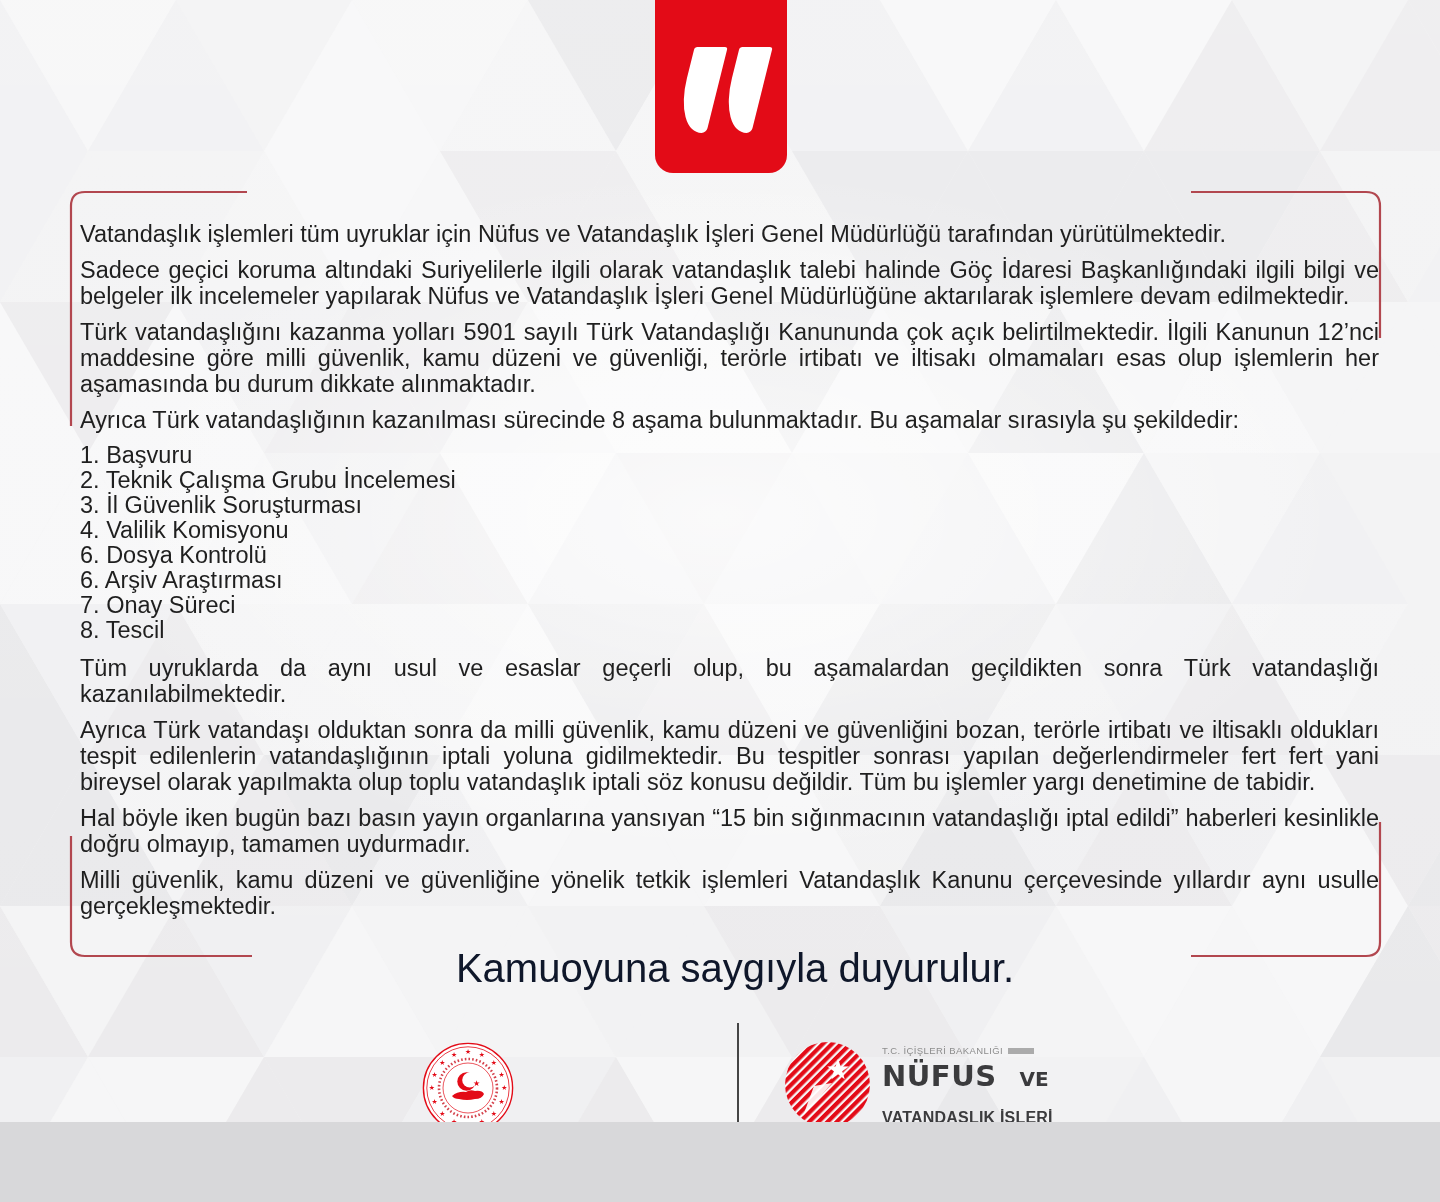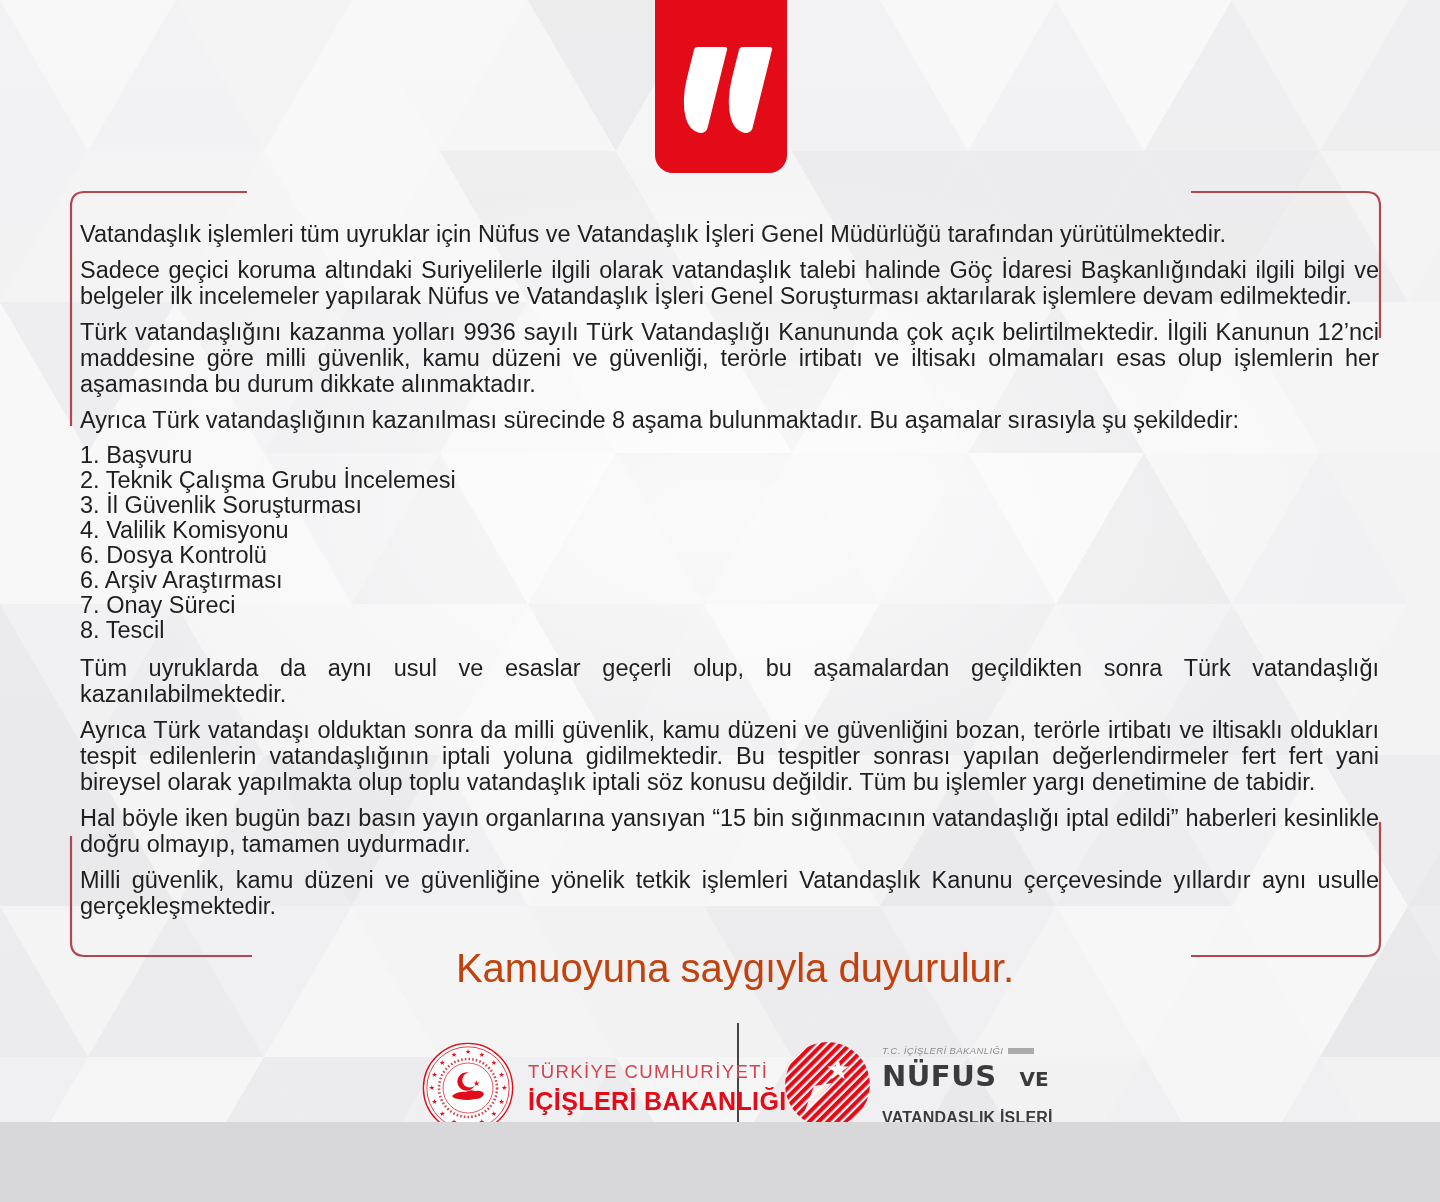--- a/index.html
+++ b/index.html
@@ -17,30 +17,30 @@
          border-radius:3px 3px 5px 30px / 3px 3px 5px 58px;}
   .qmark.m1{left:29px;} .qmark.m2{left:74px;}
   
   #frame{position:absolute;left:0;top:0;width:1440px;height:1202px;pointer-events:none;}
   
   .textblock{position:absolute;left:80px;top:221px;width:1299px;color:#1f1f1f;}
   .para{font-size:23.5px;line-height:26px;margin:0 0 10px 0;text-align:justify;}
   .steps{margin:3px 0 12px 0;}
   .step{font-size:23.5px;line-height:25px;text-align:left;}
   .closing{position:absolute;left:85px;top:946px;width:1300px;text-align:center;
-           font-size:40px;color:#c2410c;letter-spacing:0px;}
+           font-size:40px;color:#0f172a;letter-spacing:0px;}
   
   .footer-divider{position:absolute;left:737px;top:1023px;width:1.5px;height:127px;background:#454545;}
   .ministry-logo{position:absolute;left:422px;top:1042px;display:flex;align-items:center;}
   .ministry-text{margin-left:14px;}
   .ministry-line1{font-size:18.5px;letter-spacing:1.4px;color:#d4424c;}
   .ministry-line2{font-size:25px;font-weight:bold;letter-spacing:.4px;color:#e30b17;margin-top:4px;}
   .nvi-logo{position:absolute;left:785px;top:1042px;display:flex;align-items:flex-start;}
   .nvi-text{margin-left:12px;width:152px;}
-  .nvi-small-row{display:flex;align-items:center;margin-top:3px;font-style:italic;}
+  .nvi-small-row{display:flex;align-items:center;margin-top:3px;}
   .nvi-small{font-size:9.5px;letter-spacing:.4px;color:#8d8d8d;white-space:nowrap;}
   .nvi-bar{flex:1;height:6px;background:#ababab;margin-left:5px;}
   .nvi-title{margin-top:3px;color:#3b3b3d;font-family:"DejaVu Sans",sans-serif;white-space:nowrap;}
   .nvi-title .big{font-size:29px;font-weight:bold;letter-spacing:.5px;}
   .nvi-title .small{font-size:20px;font-weight:bold;margin-left:23px;}
   .nvi-sub{font-size:16px;font-weight:bold;letter-spacing:.2px;color:#3b3b3d;margin-top:16px;white-space:nowrap;}
   .nvi-gm{margin-top:5px;padding-top:6px;border-top:2px solid #c4c4c4;font-size:11px;
           letter-spacing:3.4px;color:#9b9b9b;white-space:nowrap;}
 </style>
 </head>
@@ -232,22 +232,22 @@
     <g fill="none" stroke="#b2474f" stroke-width="2.2">
       <path d="M 247 192 H 85 Q 71 192 71 206 V 426"></path>
       <path d="M 1191 192 H 1366 Q 1380 192 1380 206 V 338"></path>
       <path d="M 71 836 V 942 Q 71 956 85 956 H 252"></path>
       <path d="M 1380 822 V 942 Q 1380 956 1366 956 H 1191"></path>
     </g>
   </svg>
 
   <div class="textblock">
     <p class="para">Vatandaşlık işlemleri tüm uyruklar için Nüfus ve Vatandaşlık İşleri Genel Müdürlüğü tarafından yürütülmektedir.</p>
-    <p class="para">Sadece geçici koruma altındaki Suriyelilerle ilgili olarak vatandaşlık talebi halinde Göç İdaresi Başkanlığındaki ilgili bilgi ve belgeler ilk incelemeler yapılarak Nüfus ve Vatandaşlık İşleri Genel Soruşturması aktarılarak işlemlere devam edilmektedir.</p>
-    <p class="para">Türk vatandaşlığını kazanma yolları 9936 sayılı Türk Vatandaşlığı Kanununda çok açık belirtilmektedir. İlgili Kanunun 12’nci maddesine göre milli güvenlik, kamu düzeni ve güvenliği, terörle irtibatı ve iltisakı olmamaları esas olup işlemlerin her aşamasında bu durum dikkate alınmaktadır.</p>
+    <p class="para">Sadece geçici koruma altındaki Suriyelilerle ilgili olarak vatandaşlık talebi halinde Göç İdaresi Başkanlığındaki ilgili bilgi ve belgeler ilk incelemeler yapılarak Nüfus ve Vatandaşlık İşleri Genel Müdürlüğüne aktarılarak işlemlere devam edilmektedir.</p>
+    <p class="para">Türk vatandaşlığını kazanma yolları 5901 sayılı Türk Vatandaşlığı Kanununda çok açık belirtilmektedir. İlgili Kanunun 12’nci maddesine göre milli güvenlik, kamu düzeni ve güvenliği, terörle irtibatı ve iltisakı olmamaları esas olup işlemlerin her aşamasında bu durum dikkate alınmaktadır.</p>
     <p class="para">Ayrıca Türk vatandaşlığının kazanılması sürecinde 8 aşama bulunmaktadır. Bu aşamalar sırasıyla şu şekildedir:</p>
     <div class="steps">
       <div class="step">1. Başvuru</div>
       <div class="step">2. Teknik Çalışma Grubu İncelemesi</div>
       <div class="step">3. İl Güvenlik Soruşturması</div>
       <div class="step">4. Valilik Komisyonu</div>
       <div class="step">6. Dosya Kontrolü</div>
       <div class="step">6. Arşiv Araştırması</div>
       <div class="step">7. Onay Süreci</div>
       <div class="step">8. Tescil</div>
@@ -284,24 +284,20 @@
           <text x="20.3" y="22.7" text-anchor="middle" font-size="6.8" fill="#e30b17">★</text>
           <text x="32.1" y="14.9" text-anchor="middle" font-size="6.8" fill="#e30b17">★</text>
         </g>
       <circle cx="46" cy="46" r="29" fill="none" stroke="#d4424c" stroke-width="2.6" stroke-dasharray="1.6 2.1"></circle>
       <circle cx="46" cy="46" r="25" fill="none" stroke="#e30b17" stroke-width="0.7"></circle>
       <circle cx="44.5" cy="39.5" r="9.2" fill="#e30b17"></circle>
       <circle cx="47.8" cy="38" r="7.6" fill="#ffffff"></circle>
       <text x="54.5" y="44" font-size="8" fill="#e30b17" text-anchor="middle" font-family="DejaVu Sans, sans-serif">★</text>
       <path d="M30 54 q6 -5 14 -4 q4 -3 9 -1 q7 -1 9 3 q-2 5 -9 5 q-8 2 -16 0 q-5 0 -7 -3 z" fill="#e30b17"></path>
     </svg>
-    <div class="ministry-text">
-      <div class="ministry-line1">TÜRKİYE CUMHURİYETİ</div>
-      <div class="ministry-line2">İÇİŞLERİ BAKANLIĞI</div>
-    </div>
   </div>
 
   <div class="nvi-logo">
     <svg width="85" height="85" viewBox="0 0 85 85" xmlns="http://www.w3.org/2000/svg">
       <defs>
         <pattern id="hatch" width="6.5" height="6.5" patternUnits="userSpaceOnUse" patternTransform="rotate(45)">
           <rect width="6.5" height="6.5" fill="#e30b17"></rect>
           <rect x="4.2" width="2.3" height="6.5" fill="#f7f7f8"></rect>
         </pattern>
       </defs>

